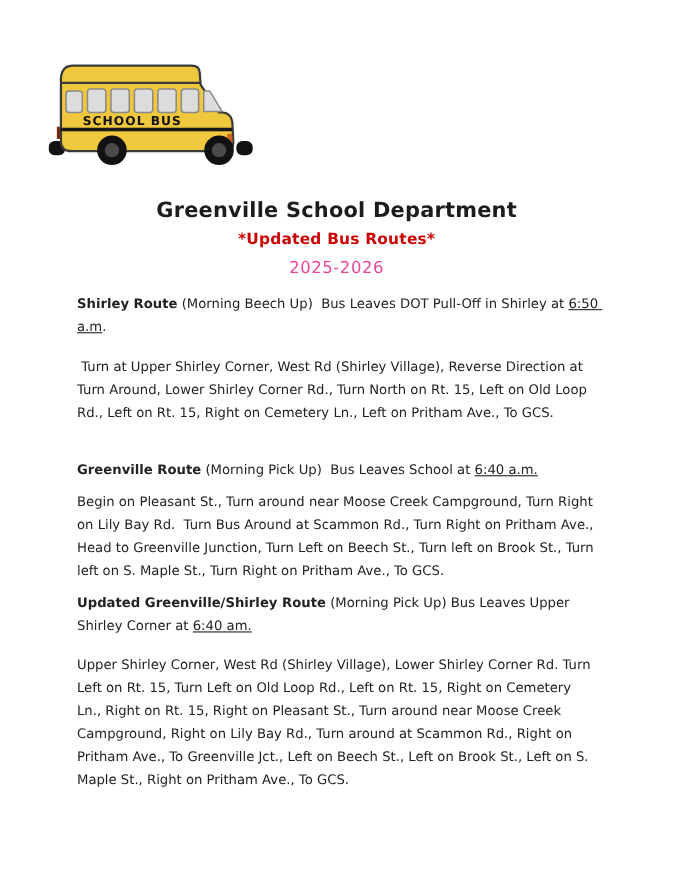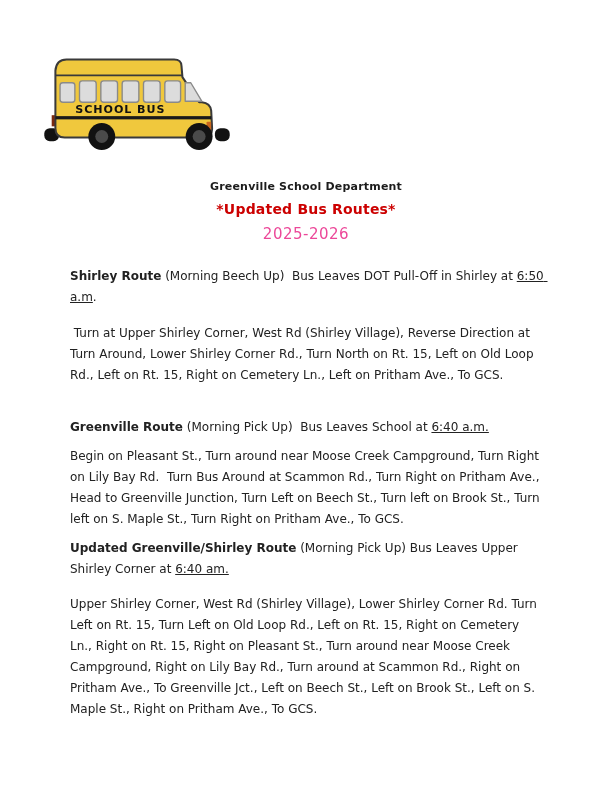--- a/index.html
+++ b/index.html
@@ -7,21 +7,21 @@
     position:relative;
     width:612px; height:746px;
     background:#ffffff;
     font-family:"DejaVu Sans","Liberation Sans",sans-serif;
     color:#1f1f1f;
     overflow:hidden;
     border-radius:18px;
   }
   .bus-wrap { position:absolute; left:44px; top:54px; width:186px; height:102px; }
   .header { position:absolute; top:180px; left:0; right:0; text-align:center; }
-  .header .title    { font-size:11px; font-weight:bold; color:#1c1c1c; margin:0 0 8px 0; letter-spacing:0.2px; }
+  .header .title    { font-size:19px; font-weight:bold; color:#1c1c1c; margin:0 0 8px 0; letter-spacing:0.2px; }
   .header .subtitle { font-size:14px; font-weight:bold; color:#cc0000; margin:0 0 8px 0; letter-spacing:0.2px; }
   .header .year     { font-size:15px; font-weight:normal; color:#ec4899; margin:0; letter-spacing:0.5px; }
   .content {
     position:absolute; top:266px; left:70px; width:474px;
     font-size:12px; line-height:21px; color:#222222;
   }
   .route-heading {
     font-size:12px; font-weight:normal; margin:0;
     white-space:pre-wrap;
   }

